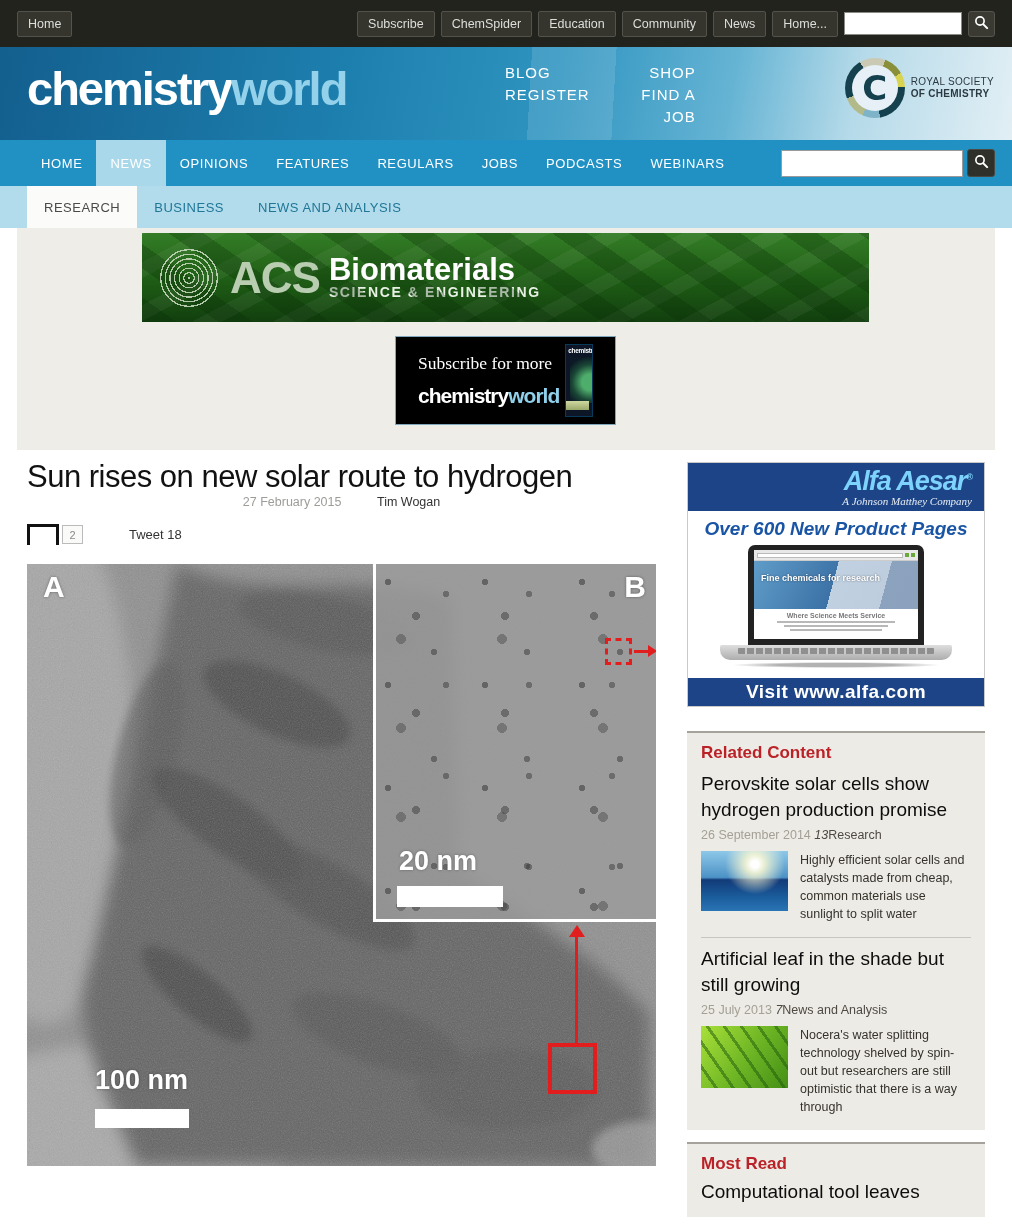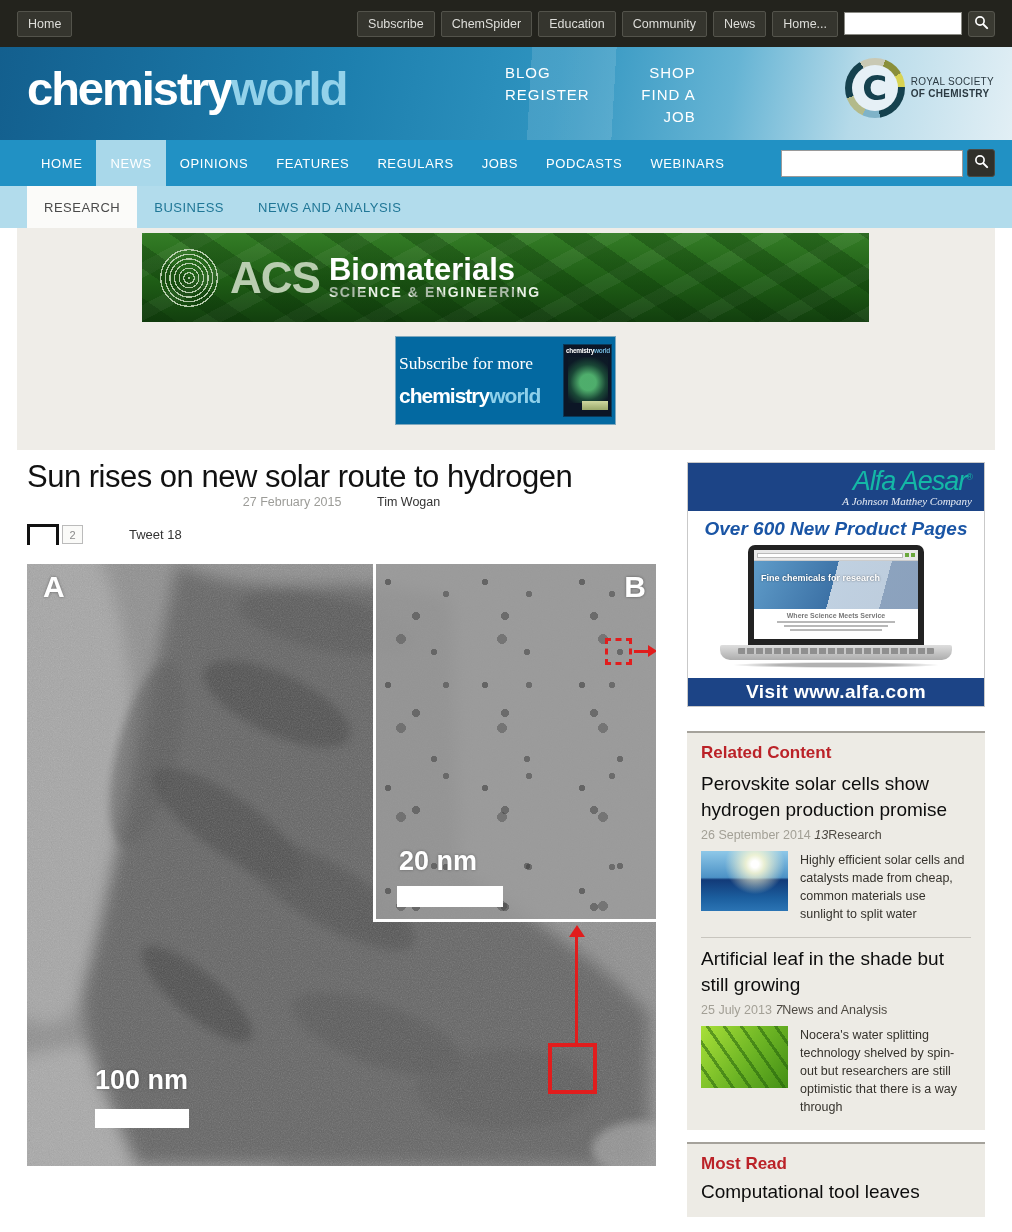--- a/index.html
+++ b/index.html
@@ -63,22 +63,22 @@
          display:flex; align-items:center; padding-left:16px; }
   .acs::before { content:""; position:absolute; inset:0;
      background:repeating-linear-gradient(35deg, rgba(8,44,6,.28) 0 20px, rgba(8,44,6,0) 20px 44px),
                 repeating-linear-gradient(-28deg, rgba(255,255,255,.05) 0 14px, rgba(255,255,255,0) 14px 38px); }
   .acs-logo { position:relative; width:62px; height:62px; border-radius:50%; margin-right:10px; opacity:.85;
      background:repeating-radial-gradient(circle at 50% 50%, #cfdfc5 0 1.3px, rgba(0,0,0,0) 1.3px 4.6px); }
   .acs-brand { position:relative; font-size:44px; font-weight:bold; color:#b9cdb0; margin-right:9px; letter-spacing:-1px; }
   .acs-title { position:relative; font-size:31px; font-weight:bold; color:#fff; line-height:.95; }
   .acs-sub { font-size:14px; font-weight:bold; color:#e8f0e4; letter-spacing:1.6px; }
 
-  .sub-ad { position:absolute; left:378px; top:108px; width:221px; height:89px; background:#0369a1;
-            border:1px solid #7fa8bd; display:flex; align-items:center; padding:8px 3px; }
+  .sub-ad { position:absolute; left:378px; top:108px; width:221px; height:89px; background:#000000;
+            border:1px solid #7fa8bd; display:flex; align-items:center; padding:8px 22px; }
   .sub-left { flex:1; }
   .sub-headline { font-family:"Liberation Serif", serif; font-size:17.5px; color:#fff; margin-bottom:10px; }
   .sub-logo { font-size:21px; font-weight:bold; letter-spacing:-1px; color:#fff; }
   .sub-logo .world { color:#8fd0ea; }
   .sub-cover { width:49px; height:73px; background:#0c1626; position:relative; margin-left:6px;
                border:1px solid #0a3a5a; overflow:hidden; }
   .sub-cover-masthead { font-size:6.5px; font-weight:bold; color:#fff; letter-spacing:-.3px; padding:2px 0 0 2px; }
   .sub-cover-masthead .world { color:#6fb3d8; }
   .sub-cover-blob { position:absolute; left:4px; top:12px; width:40px; height:46px;
      background:radial-gradient(circle at 50% 55%, rgba(90,200,120,.85) 0 25%, rgba(40,120,70,.5) 55%, rgba(20,60,40,.1) 80%); }
@@ -129,21 +129,21 @@
   .red-square { position:absolute; left:521px; top:479px; width:49px; height:51px; border:4px solid #e11d1d; }
 
   .figure-caption { margin-top:8px; font-size:12px; font-weight:bold; color:#4b4b45; line-height:1.55; padding-right:14px; }
 
   
   .sidebar { position:absolute; left:687px; top:455px; width:298px; }
 
   .alfa-ad { margin-top:7px; border:1px solid #c9c9c9; cursor:pointer; }
   .alfa-top { height:48px; background:#1c4486; display:flex; flex-direction:column; align-items:flex-end;
               justify-content:center; padding-right:12px; }
-  .alfa-brand { font-style:italic; font-weight:normal; font-size:27px; color:#14b8a6; line-height:1; letter-spacing:-1px; }
+  .alfa-brand { font-style:italic; font-weight:bold; font-size:27px; color:#7dd3fc; line-height:1; letter-spacing:-1px; }
   .alfa-brand sup { font-size:9px; }
   .alfa-tagline { font-family:"Liberation Serif", serif; font-style:italic; font-size:11px; color:#e8edf5; }
   .alfa-mid { background:#fff; height:167px; position:relative; }
   .alfa-headline { padding-top:7px; text-align:center; color:#1a55a5; font-size:19px; font-weight:bold; font-style:italic; }
   .laptop { margin-top:5px; }
   .lt-screen { width:176px; height:101px; background:#222; border-radius:7px 7px 0 0; margin:0 auto; padding:5px 6px 7px; }
   .lt-display { background:#fff; height:100%; overflow:hidden; }
   .lt-chrome { height:11px; background:#e8e8e8; border-bottom:1px solid #ccc; display:flex; align-items:center; padding:0 3px; gap:2px; }
   .lt-chrome-bar { flex:1; height:5px; background:#fff; border:1px solid #bbb; }
   .lt-chrome-dot { width:4px; height:4px; background:#6aa83c; }

